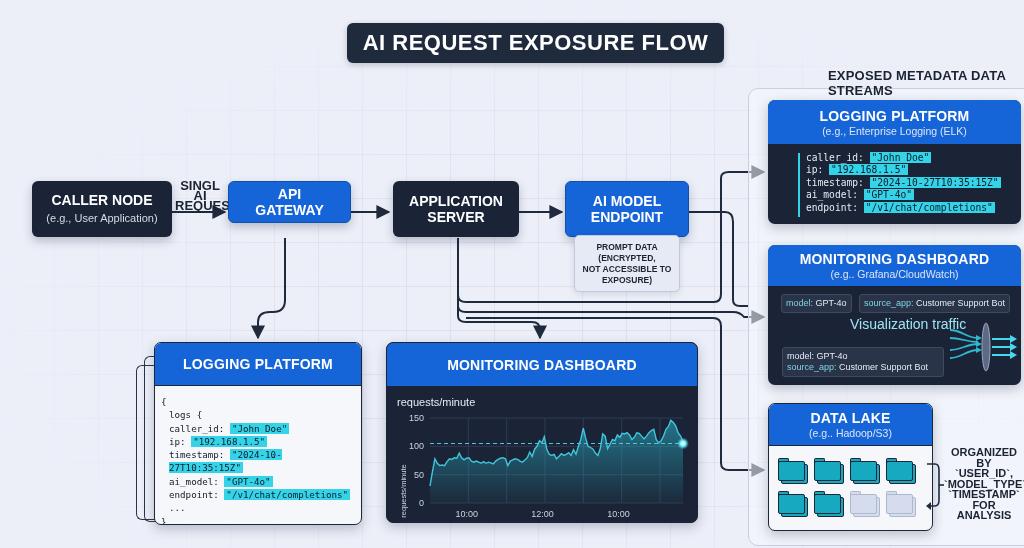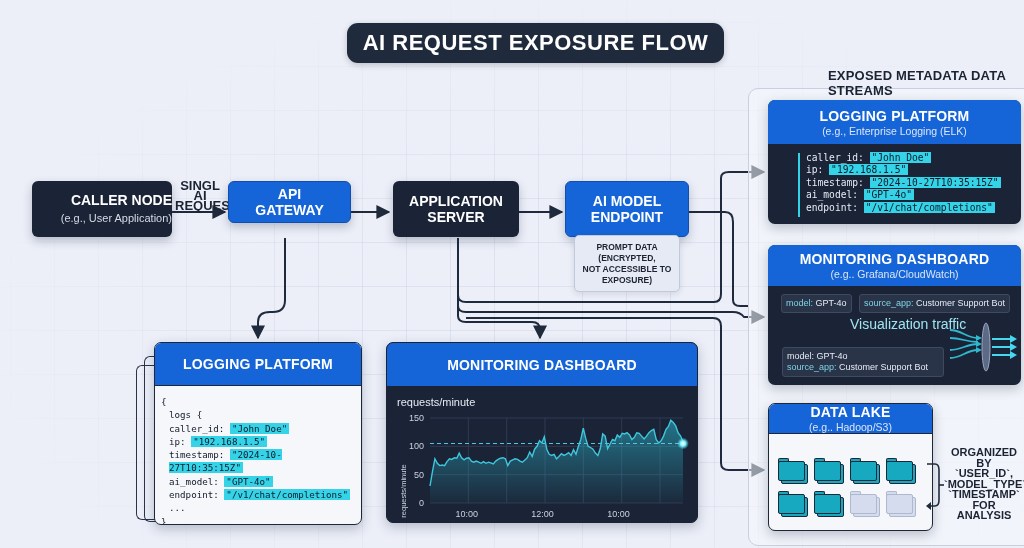--- a/index.html
+++ b/index.html
@@ -15,21 +15,21 @@
     background-image:
       linear-gradient(to right, rgba(150,160,190,0.18) 1px, transparent 1px),
       linear-gradient(to bottom, rgba(150,160,190,0.18) 1px, transparent 1px);
     background-size: 44px 44px;
     background-position: 10px 22px;
     -webkit-mask-image: radial-gradient(ellipse at 55% 60%, rgba(0,0,0,0.9) 30%, transparent 75%);
     mask-image: radial-gradient(ellipse at 55% 60%, rgba(0,0,0,0.9) 30%, transparent 75%);
   }
   .title {
     position: absolute; left: 347px; top: 23px; width: 377px; height: 40px;
-    background: #1f2a3d; color: #fff; border-radius: 11px;
+    background: #1f2a3d; color: #fff; border-radius: 6px;
     font-weight: bold; font-size: 22px; letter-spacing: 0.5px;
     display: flex; align-items: center; justify-content: center;
     box-shadow: 0 2px 6px rgba(0,0,0,0.2);
   }
   .node {
     position: absolute; border-radius: 6px; color: #fff;
     display: flex; flex-direction: column; align-items: center; justify-content: center;
     text-align: center; box-shadow: 0 4px 10px rgba(20,30,60,0.25);
     font-weight: bold; font-size: 14px; line-height: 16px;
   }
@@ -70,21 +70,21 @@
   .log-right { left: 768px; top: 100px; width: 253px; height: 124px; background: #1b2436; }
   .log-right .panel-head { height: 44px; }
   .log-right .body { position: relative; padding: 8px 0 0 38px; font-size: 9.6px; line-height: 12.4px; color: #e6ebf4; }
   .log-right .bar { position: absolute; left: 30px; top: 9px; width: 2px; height: 64px; background: #35d3e8; }
   .mon-right { left: 768px; top: 245px; width: 253px; height: 140px; background: #1b2436; }
   .mon-right .panel-head { height: 41px; }
   .chip { position: absolute; background: #2a3448; border: 1px solid #3f4a61; border-radius: 3px; font-size: 9px; color: #e6ebf4; padding: 3px 4px; line-height: 11px; }
   .chip .k { color: #7fd3e6; }
   .viz-label { position: absolute; left: 850px; top: 316px; font-size: 14px; color: #9fe5f0; }
   .lake { left: 768px; top: 403px; width: 165px; height: 128px; background: #f5f7fb; border: 1px solid #1d2738; }
-  .lake .panel-head { height: 30px; border-bottom: 1px solid #1d2738; }
+  .lake .panel-head { height: 42px; border-bottom: 1px solid #1d2738; }
   .folder { position: absolute; width: 28px; height: 22px; }
   .folder .back { position: absolute; left: 3px; top: 3px; width: 27px; height: 20px; border-radius: 2px; border: 1px solid #1d2738; }
   .folder .front { position: absolute; left: 0; top: 0; width: 27px; height: 20px; border-radius: 2px; border: 1px solid #1d2738; }
   .folder .tab { position: absolute; left: 0; top: -3px; width: 11px; height: 5px; border-radius: 2px 2px 0 0; border: 1px solid #1d2738; border-bottom: none; }
   .folder.full .front, .folder.full .tab, .folder.full .back { background: #16a9c0; }
   .folder.empty .front, .folder.empty .tab, .folder.empty .back { background: #d5dcee; border-color: #aeb8cf; }
   .lake-note { position: absolute; left: 944px; top: 447px; width: 80px; font-size: 11px; font-weight: bold; line-height: 10.5px; text-align: center; color: #1b2333; }
 </style>
 </head>
 <body>
@@ -105,21 +105,21 @@
     <path d="M519 212 H562" marker-end="url(#arr)"></path>
     <path d="M285 238 V300 Q285 312 273 312 H270 Q258 312 258 322 V338" marker-end="url(#arr)"></path>
     <path d="M689 212 H725 Q733 212 733 222 V300 Q733 306 740 306 H748"></path>
     <path d="M458 238 V295 Q458 302 466 302 H714 Q721 302 721 294 V178 Q721 172 729 172 H764" marker-end="url(#arr)"></path>
     <path d="M458 290 V306 Q458 312 466 312 H733 Q740 312 744 317 H764" marker-end="url(#arr)"></path>
     <path d="M458 300 V316 Q458 322 466 322 H532 Q540 322 540 330 V338" marker-end="url(#arr)"></path>
     <path d="M466 318 H713 Q721 318 721 326 V463 Q721 470 729 470 H764" marker-end="url(#arr)"></path>
   </g>
 </svg>
 
-<div class="node dark" style="left:32px;top:181px;width:140px;height:56px;align-items:flex-end;">
+<div class="node dark" style="left:32px;top:181px;width:140px;height:56px;">
   <div>CALLER NODE</div>
   <div class="sub">(e.g., User Application)</div>
 </div>
 
 <div class="edge-label" style="left:175px;top:181px;width:50px;">
   <div>SINGL AI</div>
   <div>REQUEST</div>
 </div>
 
 <div class="node blue" style="left:228px;top:181px;width:123px;height:42px;">

